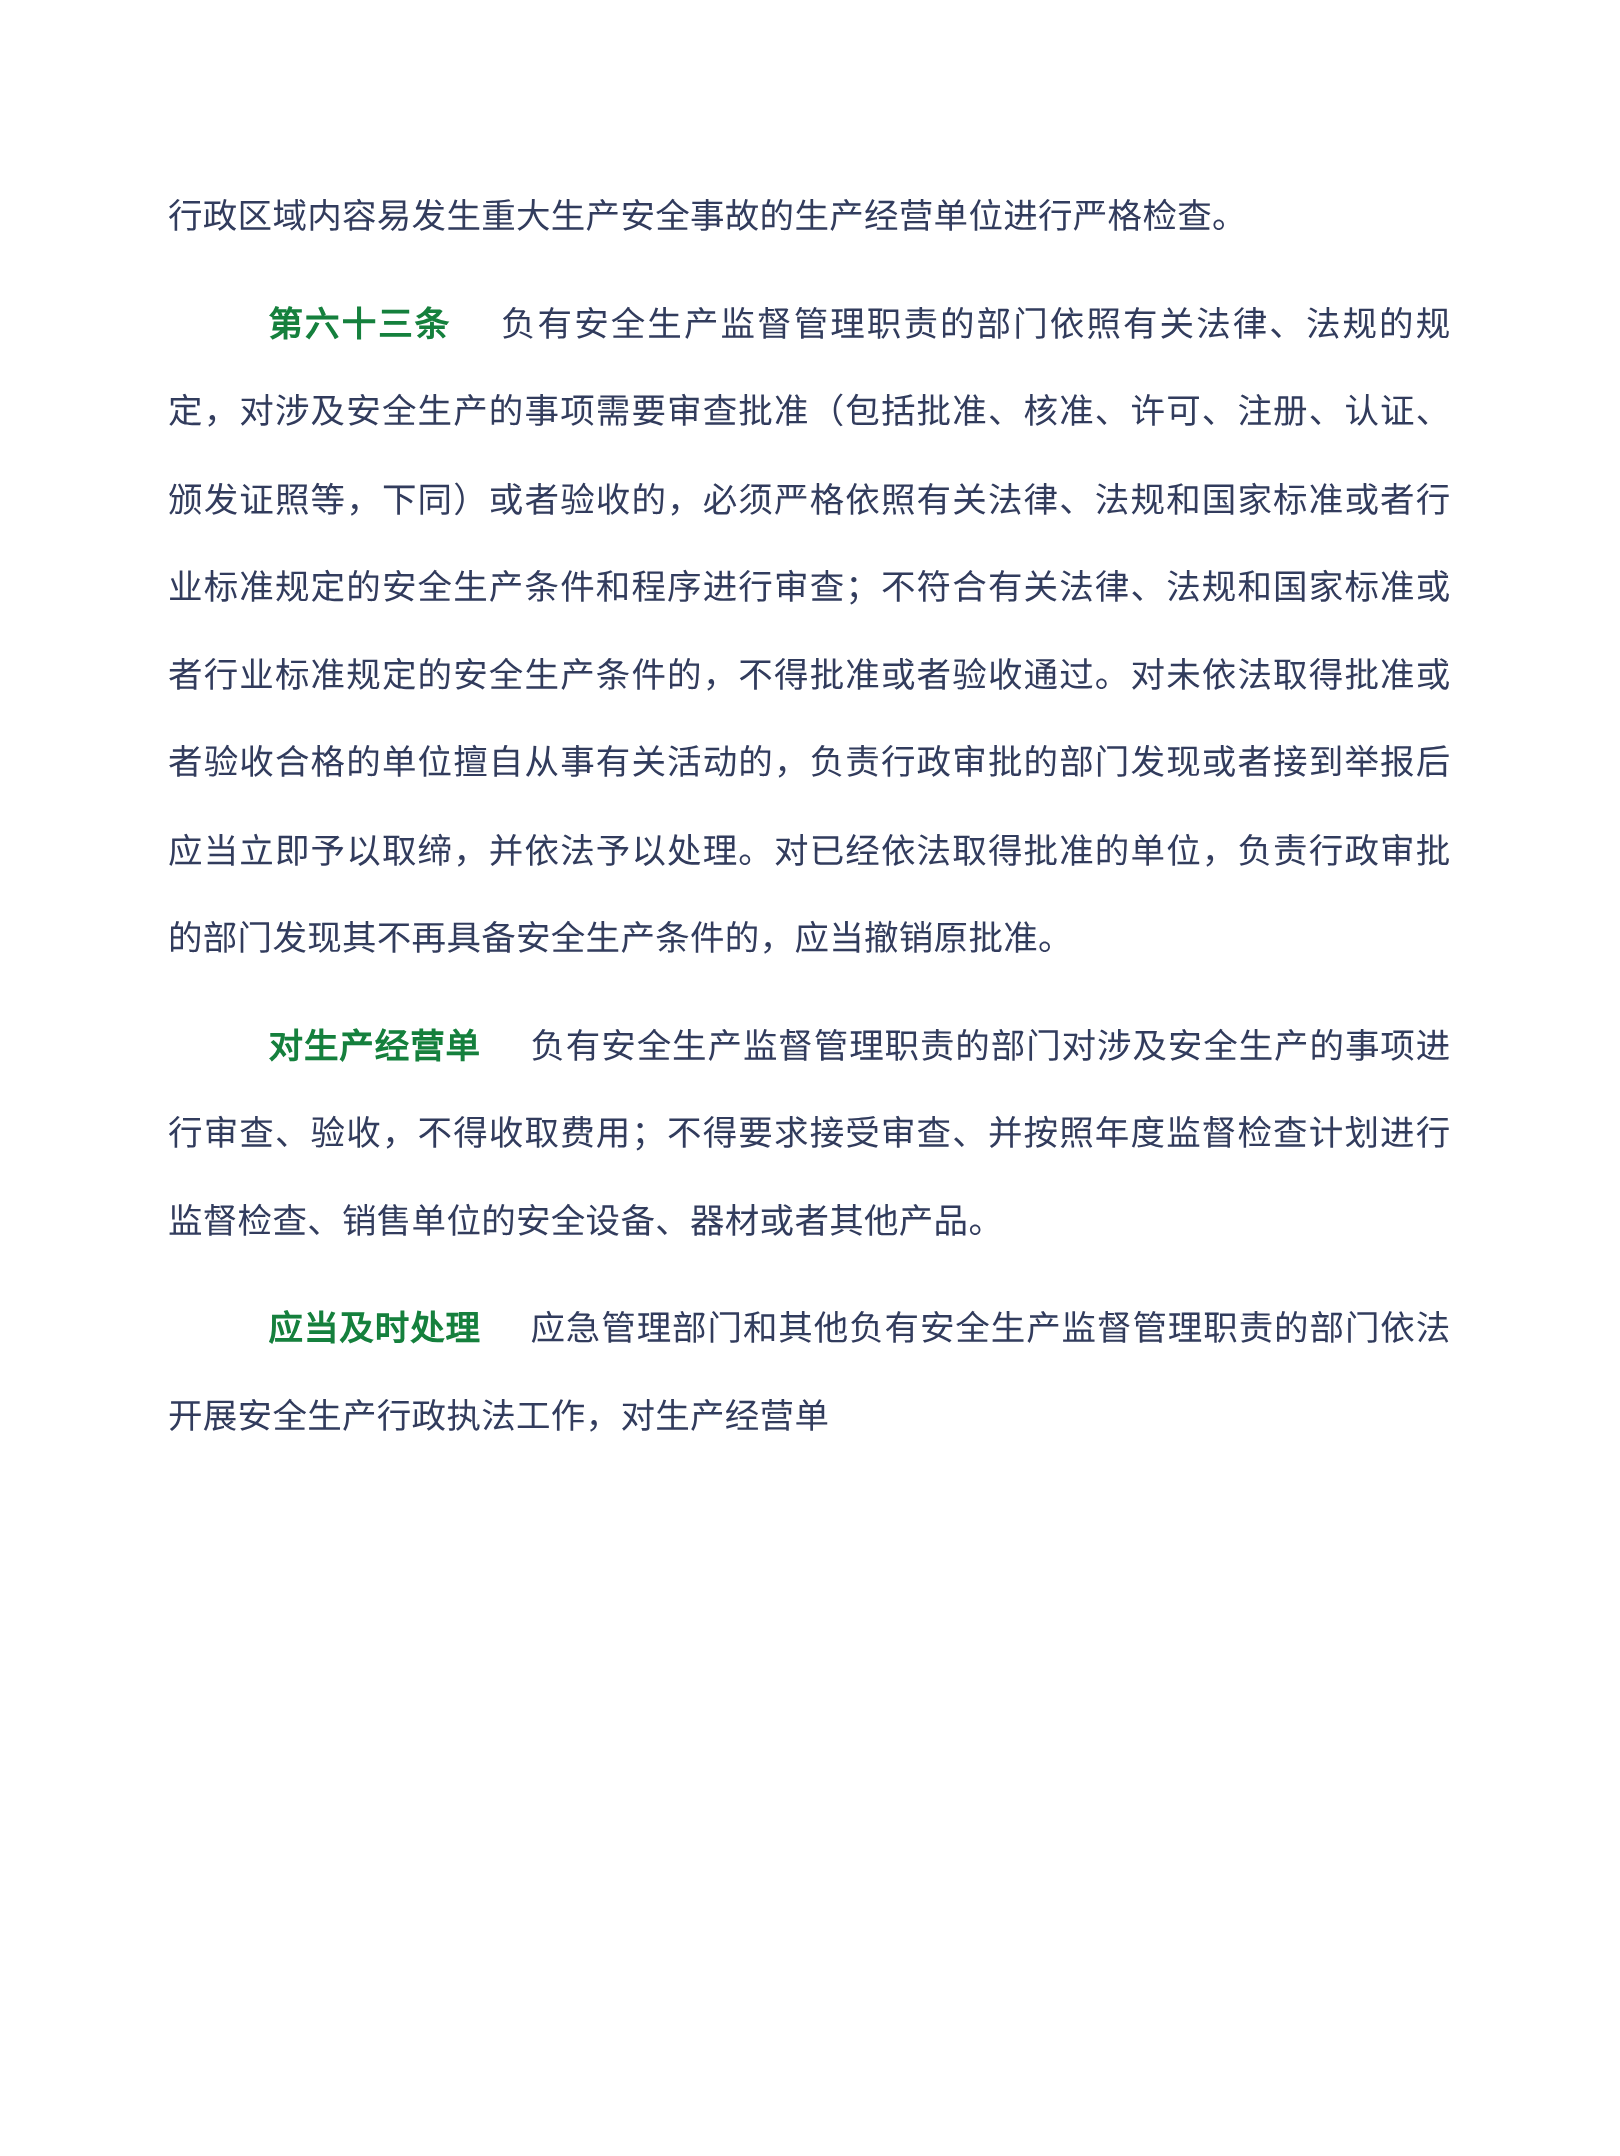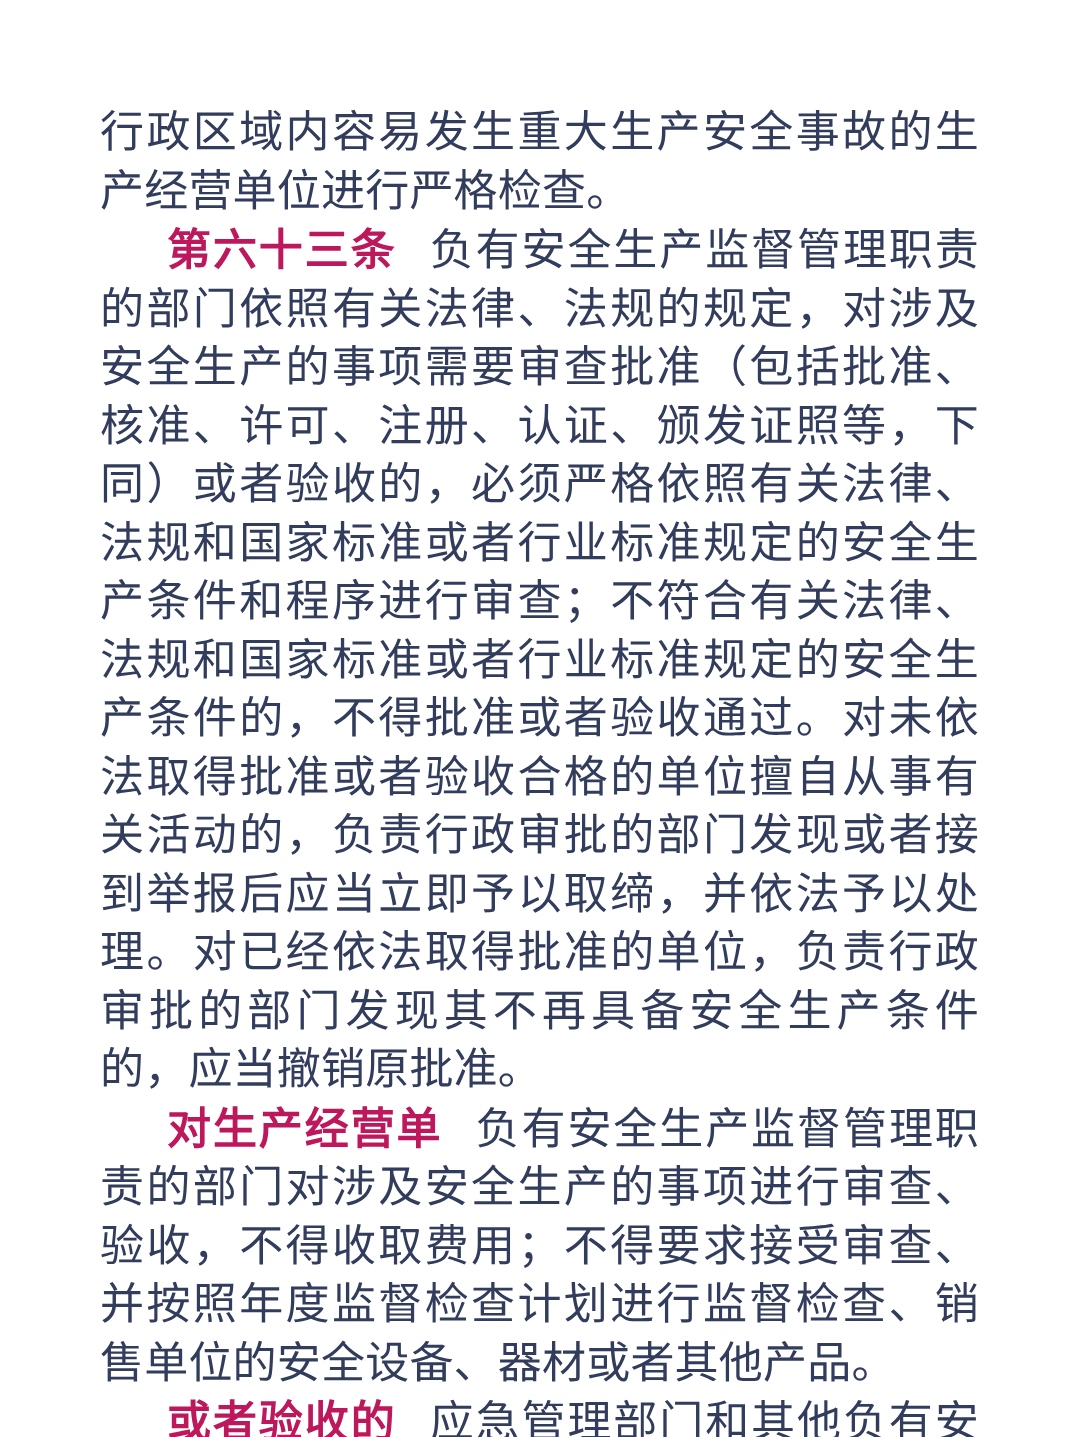--- a/index.html
+++ b/index.html
@@ -10,48 +10,48 @@
   .page {
     position: relative;
     width: 1080px;
     height: 1437px;
     box-sizing: border-box;
     background: #ffffff;
     padding: 104px 101px 0 100px;
     overflow: hidden;
   }
   .para {
-    margin: 0;
+    margin: 12px;
     padding: 0;
     font-family: "Liberation Serif", "DejaVu Serif", serif;
-    font-size: 44px;
+    font-size: 23px;
     line-height: 58.5px;
     color: #323c5d;
     text-align: justify;
     text-justify: inter-ideograph;
     letter-spacing: 0.2px;
     word-break: break-all;
   }
   .para.indent {
     text-indent: 67px;
   }
   .article-num {
     font-family: "Liberation Sans", "DejaVu Sans", sans-serif;
     font-weight: 700;
-    color: #be185d;
+    color: #15803d;
     margin-right: 33px;
   }
 </style>
 </head>
 <body>
 
 <div class="page">
 
   <p class="para"><span>行政区域内容易发生重大生产安全事故的生产经营单位进行严格检查。</span></p>
 
 
   <p class="para indent"><span class="article-num">第六十三条</span><span>负有安全生产监督管理职责的部门依照有关法律、法规的规定，对涉及安全生产的事项需要审查批准（包括批准、核准、许可、注册、认证、颁发证照等，下同）或者验收的，必须严格依照有关法律、法规和国家标准或者行业标准规定的安全生产条件和程序进行审查；不符合有关法律、法规和国家标准或者行业标准规定的安全生产条件的，不得批准或者验收通过。对未依法取得批准或者验收合格的单位擅自从事有关活动的，负责行政审批的部门发现或者接到举报后应当立即予以取缔，并依法予以处理。对已经依法取得批准的单位，负责行政审批的部门发现其不再具备安全生产条件的，应当撤销原批准。</span></p>
 
   <p class="para indent"><span class="article-num">对生产经营单</span><span>负有安全生产监督管理职责的部门对涉及安全生产的事项进行审查、验收，不得收取费用；不得要求接受审查、并按照年度监督检查计划进行监督检查、销售单位的安全设备、器材或者其他产品。</span></p>
 
-  <p class="para indent"><span class="article-num">或者验收的</span><span>应急管理部门和其他负有安全生产监督管理职责的部门依法开展安全生产行政执法工作，对生产经营单</span></p>
+  <p class="para indent"><span class="article-num">应当及时处理</span><span>应急管理部门和其他负有安全生产监督管理职责的部门依法开展安全生产行政执法工作，对生产经营单</span></p>
 
 </div>
 
 </body></html>

